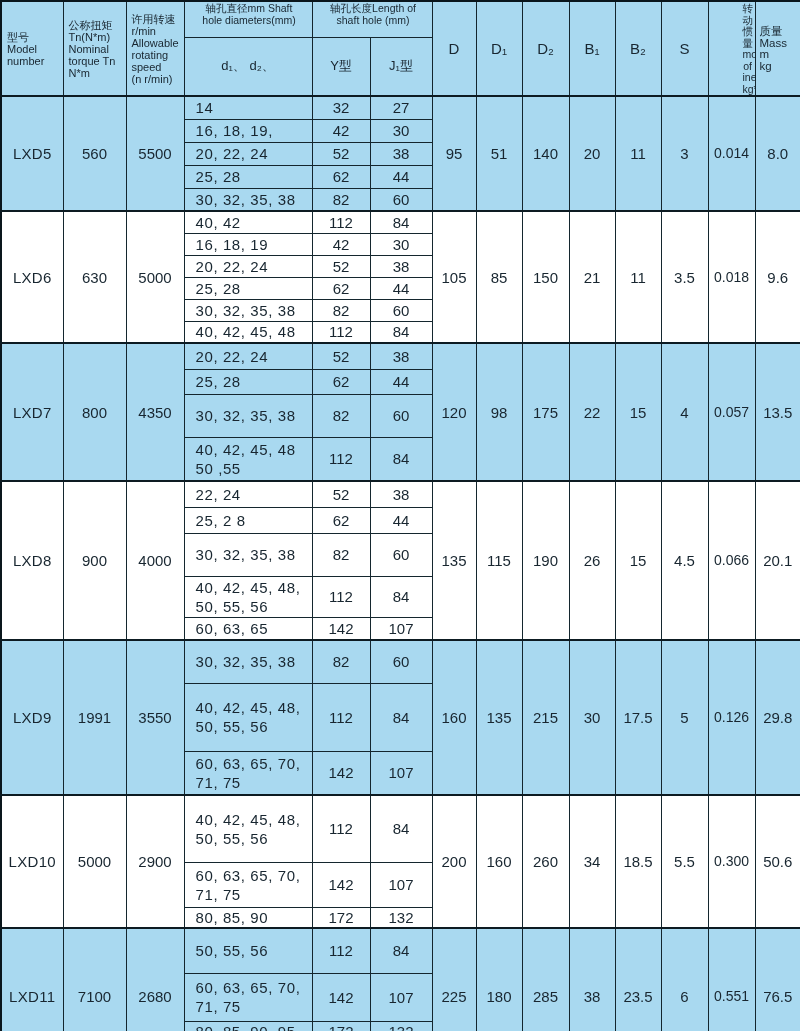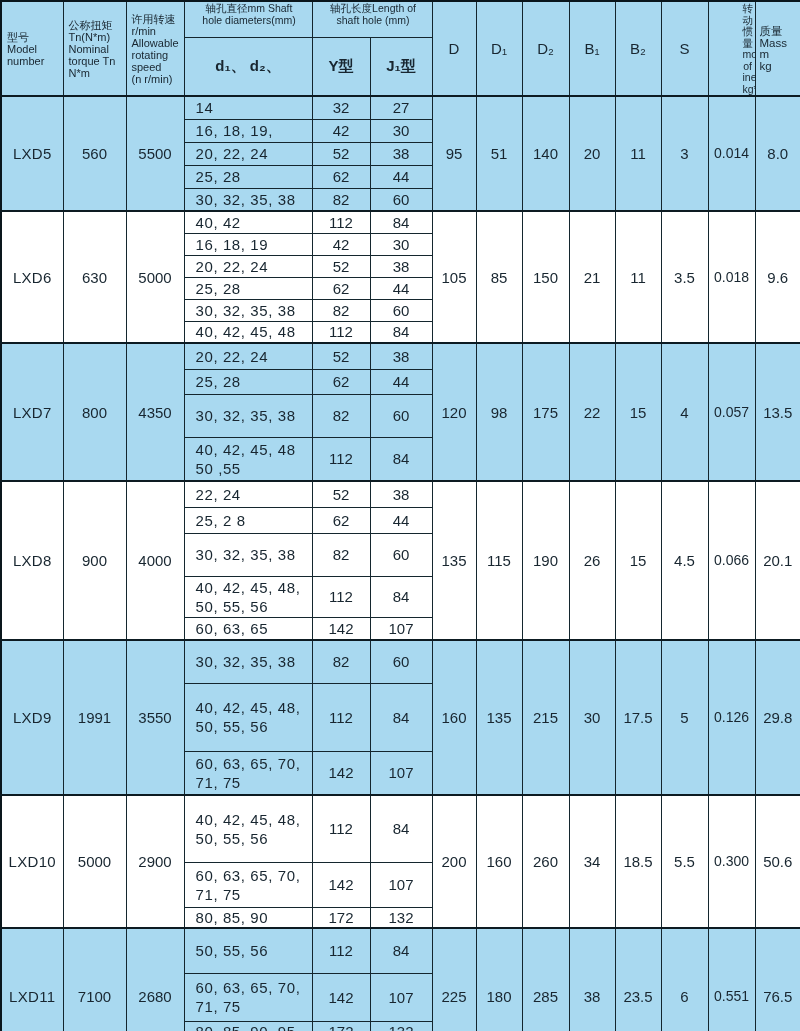--- a/index.html
+++ b/index.html
@@ -6,21 +6,21 @@
   *{box-sizing:border-box;}
   .page{width:800px;height:1031px;background:#fff;font-family:"Liberation Sans","DejaVu Sans",sans-serif;color:#182630;}
   table.spec{width:800px;height:1031px;border-collapse:collapse;table-layout:fixed;border:2px solid #0a161c;}
   td,th{border:1px solid #14262e;padding:0 2px;text-align:center;vertical-align:middle;overflow:hidden;
         font-weight:normal;white-space:pre-line;color:#182630;}
   thead th{background:#a9d9f0;}
   thead tr.hr1{height:22px;}
   thead tr.hr2{height:41px;}
   th.h-small{font-size:10.5px;line-height:11.5px;text-align:center;padding:1px 2px 0 4px;vertical-align:top;}
   th.h-col123{font-size:11px;line-height:12px;text-align:left;padding-left:5px;vertical-align:middle;}
-  th.h-dim{font-size:15px;font-weight:bold;}
+  th.h-dim{font-size:13px;}
   th.h-sym{font-size:15px;}
   tr.blue>td{background:#a9d9f0;}
   tr.white>td{background:#ffffff;}
   tr.group-start>td{border-top:2px solid #0d1b22;}
   tbody td{font-size:15px;line-height:19px;}
   td.c-dvals{text-align:left;padding-left:11px;letter-spacing:0.6px;}
   td.c-model{letter-spacing:0.3px;}
   td.c-inertia{font-size:14px;margin-left:32px;}
 </style>
 </head>

